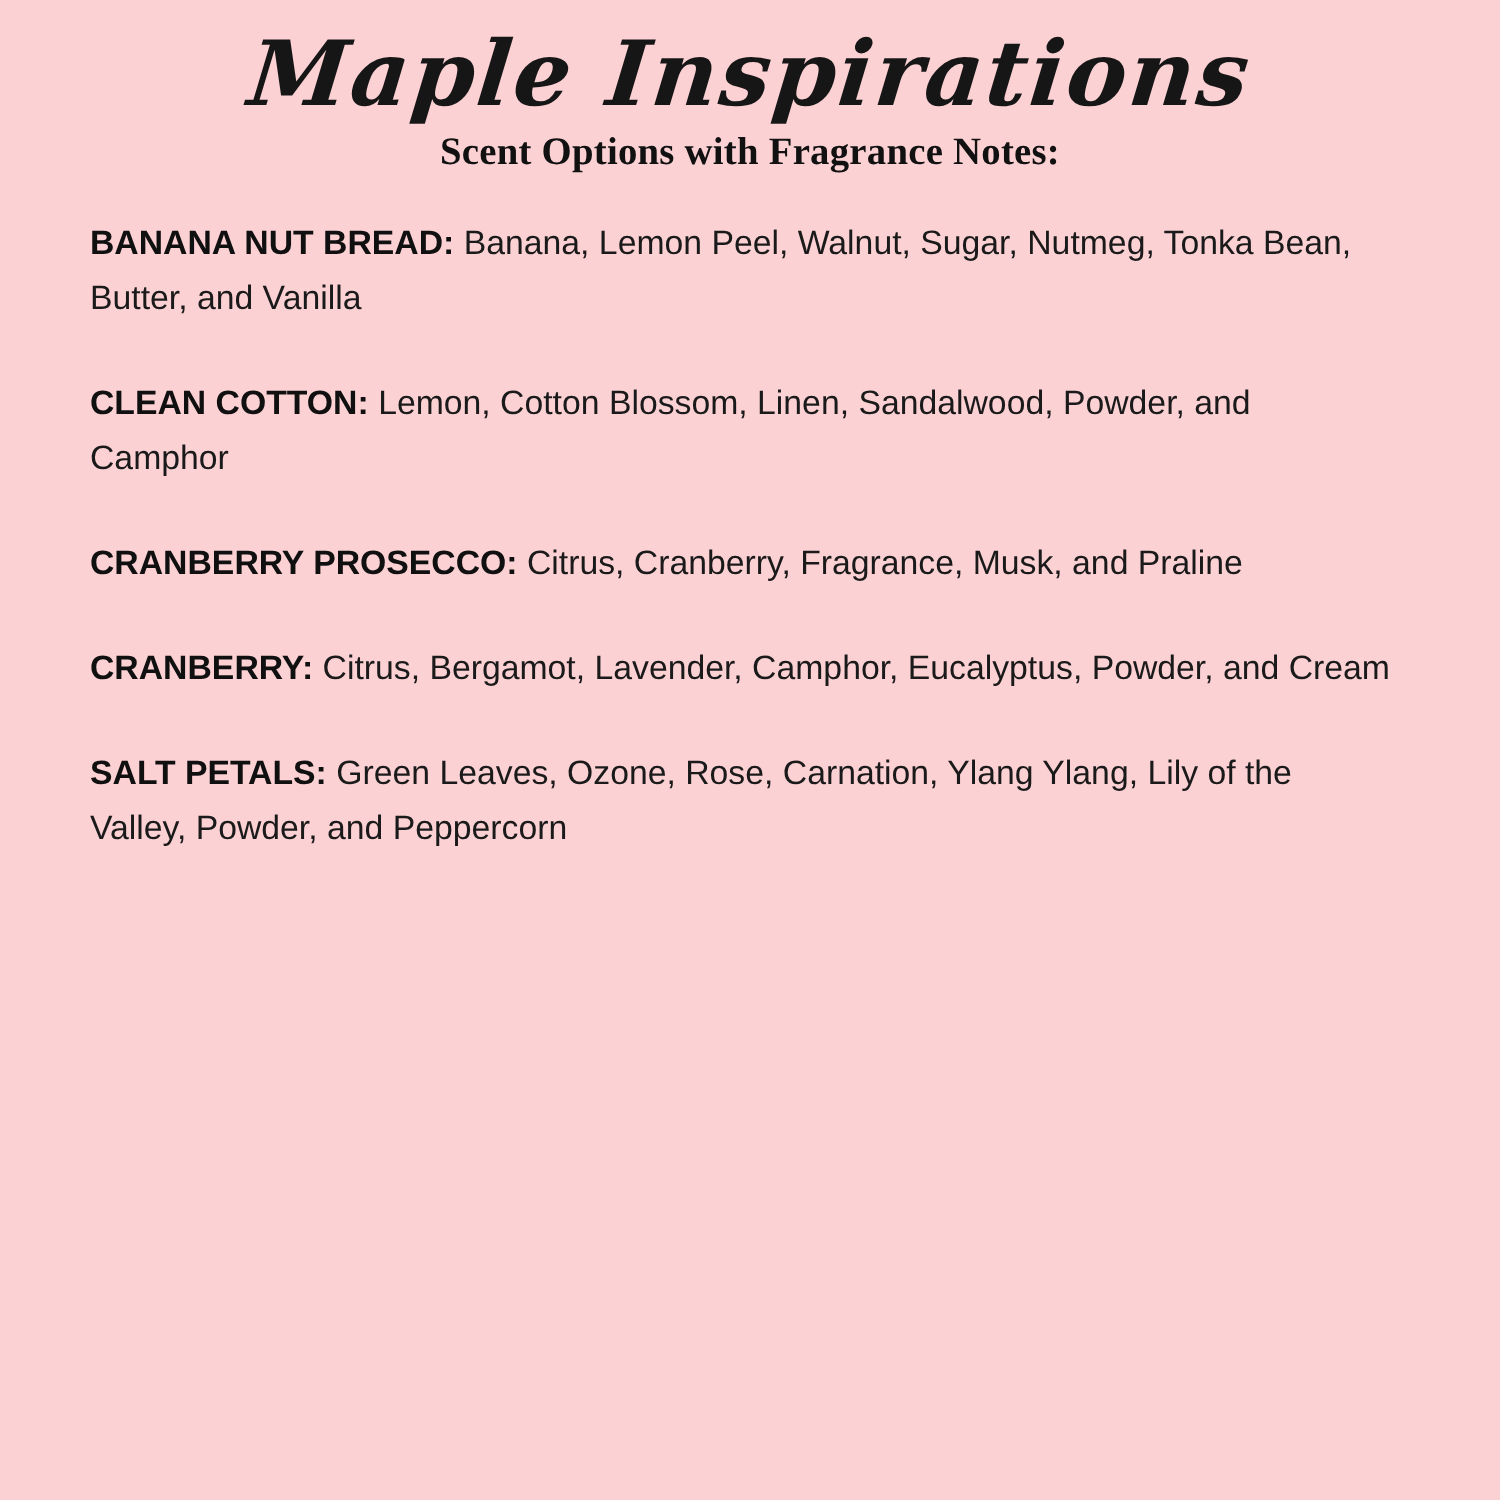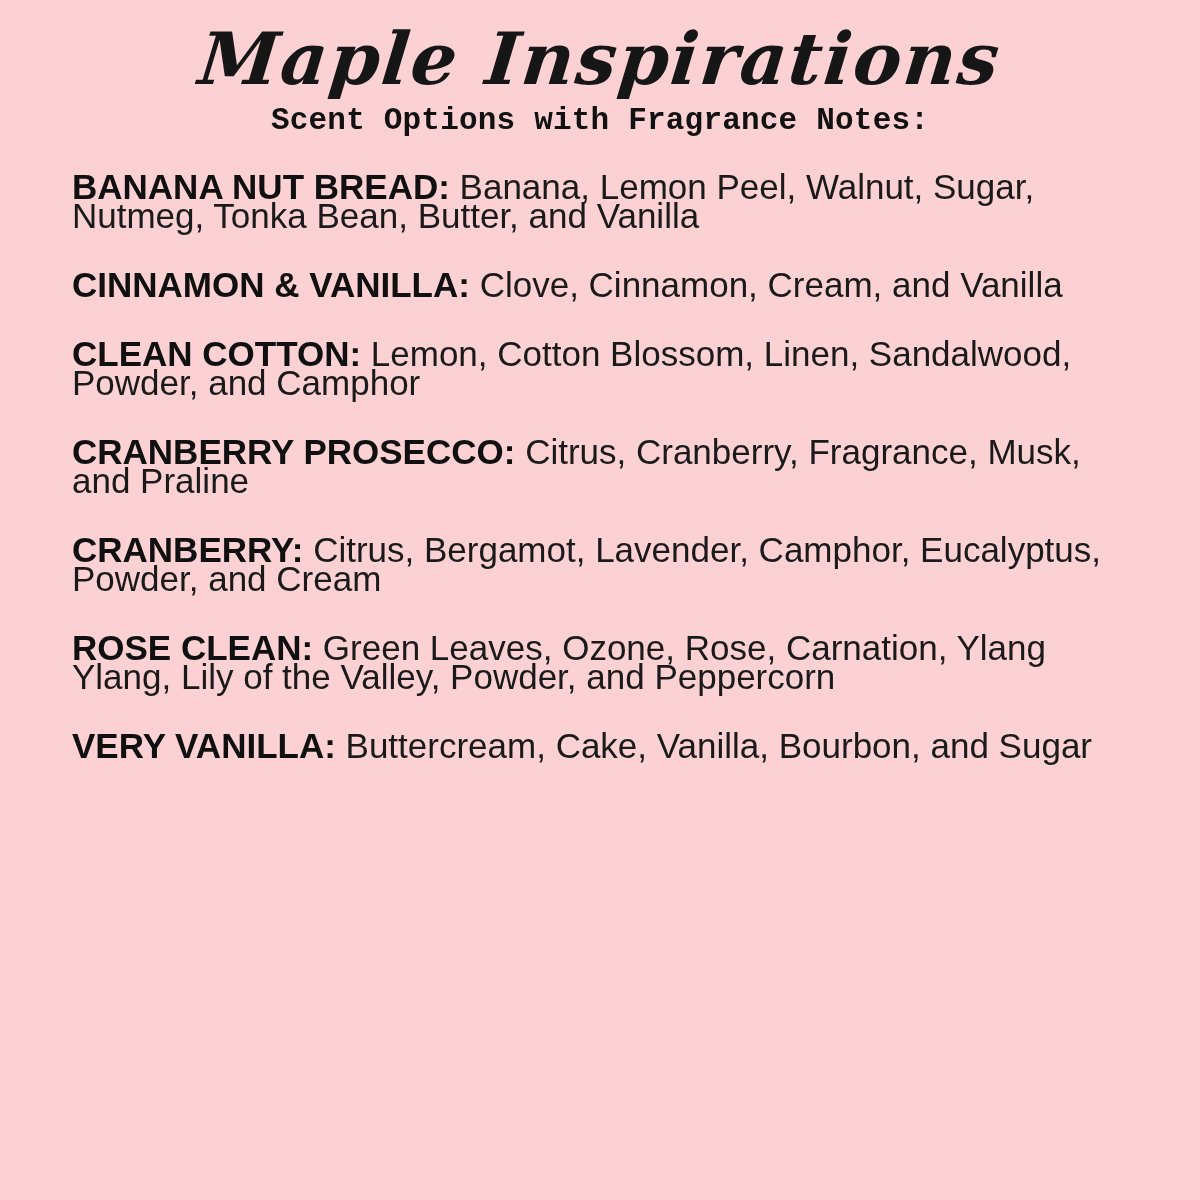--- a/index.html
+++ b/index.html
@@ -29,61 +29,59 @@
     font-style: italic;
     font-weight: 700;
     font-size: 72px;
     line-height: 1.15;
     letter-spacing: 2px;
     transform: skewX(-6deg);
     color: #161616;
   }
   .page-subtitle {
     margin: 2px 0 0 0;
-    font-family: Liberation Mono, monospace;
+    font-family: Liberation Serif, serif;
     font-weight: 700;
     font-size: 31px;
     line-height: 1.15;
     letter-spacing: 0.2px;
     color: #111111;
     text-align: center;
   }
   .scent-list {
     margin-top: 34px;
   }
   .scent {
     margin: 0 0 40px 0;
-    font-size: 35px;
-    line-height: 29px;
+    font-size: 27px;
+    line-height: 44px;
     color: #1a1a1a;
     max-width: 1044px;
   }
   .scent .scent-name {
     font-weight: 700;
     color: #101010;
   }
 </style>
 </head>
 <body>
 
 <div class="page">
   <header>
     <h1 class="brand-title">Maple Inspirations</h1>
     <h2 class="page-subtitle">Scent Options with Fragrance Notes:</h2>
   </header>
 
   <main class="scent-list">
     <p class="scent"><span class="scent-name">BANANA NUT BREAD:</span> <span class="scent-notes">Banana, Lemon Peel, Walnut, Sugar, Nutmeg, Tonka Bean, Butter, and Vanilla</span></p>
 
-    <p class="scent"><span class="scent-name">CINNAMON &amp; VANILLA:</span> <span class="scent-notes">Clove, Cinnamon, Cream, and Vanilla</span></p>
 
     <p class="scent"><span class="scent-name">CLEAN COTTON:</span> <span class="scent-notes">Lemon, Cotton Blossom, Linen, Sandalwood, Powder, and Camphor</span></p>
 
     <p class="scent"><span class="scent-name">CRANBERRY PROSECCO:</span> <span class="scent-notes">Citrus, Cranberry, Fragrance, Musk, and Praline</span></p>
 
     <p class="scent"><span class="scent-name">CRANBERRY:</span> <span class="scent-notes">Citrus, Bergamot, Lavender, Camphor, Eucalyptus, Powder, and Cream</span></p>
 
-    <p class="scent"><span class="scent-name">ROSE CLEAN:</span> <span class="scent-notes">Green Leaves, Ozone, Rose, Carnation, Ylang Ylang, Lily of the Valley, Powder, and Peppercorn</span></p>
+    <p class="scent"><span class="scent-name">SALT PETALS:</span> <span class="scent-notes">Green Leaves, Ozone, Rose, Carnation, Ylang Ylang, Lily of the Valley, Powder, and Peppercorn</span></p>
 
 
-    <p class="scent"><span class="scent-name">VERY VANILLA:</span> <span class="scent-notes">Buttercream, Cake, Vanilla, Bourbon, and Sugar</span></p>
   </main>
 </div>
 
 </body></html>

